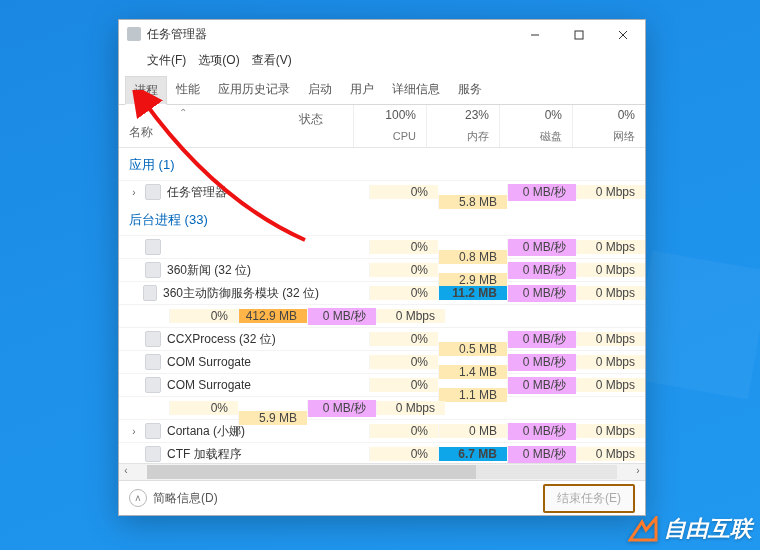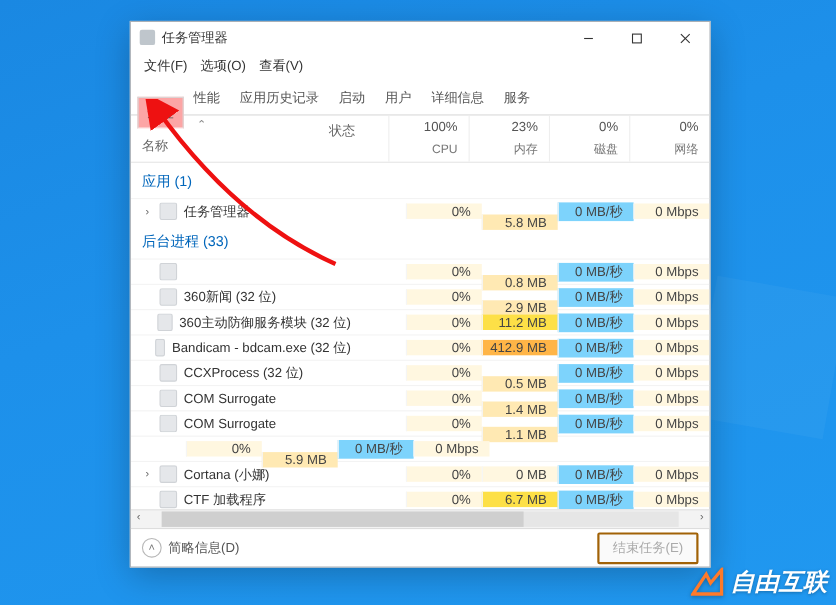--- a/index.html
+++ b/index.html
@@ -14,28 +14,28 @@
     box-shadow:0 8px 30px rgba(0,0,0,0.25);display:flex;flex-direction:column;}
   
   .titlebar{display:flex;align-items:center;height:28px;font-size:12px;color:#333;}
   .titlebar .t-icon{width:14px;height:14px;margin:0 6px 0 8px;display:inline-block;
     background:#bfc6cc;border-radius:2px;}
   .titlebar .title{flex:1;}
   .winbtn{width:44px;height:28px;text-align:center;line-height:28px;font-size:12px;
     color:#333;}
   .winbtn svg{vertical-align:middle;}
   
-  .menubar{display:flex;gap:4px;font-size:12px;color:#333;padding:2px 8px 4px 8px;}
+  .menubar{display:flex;gap:4px;font-size:12px;color:#333;padding:2px 8px 4px 24px;}
   .menubar span{padding:2px 4px;}
   
   .tabbar{display:flex;font-size:12px;color:#555;border-bottom:1px solid #d9d9d9;
     padding-left:6px;}
   .tab{padding:5px 8px;border:1px solid transparent;border-bottom:none;}
-  .tab.active{border-color:#d9d9d9;border-bottom:1px solid #fff;background:#fca5a5;
-    position:relative;top:13px;}
+  .tab.active{border-color:#d9d9d9;border-bottom:1px solid #fff;background:#e5e5e5;
+    position:relative;top:1px;}
   
   .table-wrap{flex:1;overflow:hidden;display:flex;flex-direction:column;}
   .thead{display:flex;border-bottom:1px solid #e5e5e5;font-size:12px;color:#666;}
   .col-name{flex:1 1 auto;padding:6px 6px 6px 10px;position:relative;height:30px;
     display:flex;align-items:flex-end;}
   .col-status{width:50px;padding:6px 4px;display:flex;align-items:flex-start;}
   .col-metric{width:58px;text-align:right;padding:3px 10px 4px 4px;
     border-left:1px solid #eee;display:flex;flex-direction:column;
     justify-content:space-between;line-height:1.2;}
   .col-metric .pct{color:#555;}
@@ -48,23 +48,23 @@
     color:#333;overflow:hidden;white-space:nowrap;}
   .row .expander{width:10px;color:#666;font-size:10px;text-align:center;}
   .row .pico{width:14px;height:14px;background:#e5e7ea;border:1px solid #d0d3d7;
     border-radius:2px;display:inline-block;}
   .row .cell-status{width:50px;}
   .row .c{width:58px;text-align:right;padding-right:10px;color:#444;
     border-left:1px solid #f5f5f5;}
   
   .h0{background:#fff7e0;}
   .h1{background:#ffe9b3;margin-top:20px;}
-  .h2{background:#fde047;}
+  .h2{background:#0ea5e9;font-weight:bold;}
   .h4{background:#ffb547;}
-  .h5{background:#7dd3fc;}
+  .h5{background:#f0abfc;}
   
   .hscroll{height:16px;border-top:1px solid #e2e2e2;background:#f3f3f3;
     display:flex;align-items:center;}
   .hscroll .track{flex:1;height:14px;margin:0 14px;background:#e6e6e6;
     position:relative;}
   .hscroll .thumb{position:absolute;left:0;top:0;height:14px;width:70%;
     background:#cfcfcf;}
   .hscroll .arr{width:14px;height:14px;text-align:center;font-size:10px;color:#666;}
   .footer{height:34px;border-top:1px solid #ddd;display:flex;align-items:center;
     padding:0 10px;font-size:12px;color:#555;}
@@ -200,25 +200,20 @@
               <span class="pico"></span>
               <span>360主动防御服务模块 (32 位)</span>
             </div>
             <div class="cell-status"></div>
             <div class="c h0">0%</div>
             <div class="c h2">11.2 MB</div>
             <div class="c h5">0 MB/秒</div>
             <div class="c h0">0 Mbps</div>
           </div>
           <div class="row">
-            <div class="cell-name">
-              <span class="expander"></span>
-              <span class="pico"></span>
-              <span>Bandicam - bdcam.exe (32 位)</span>
-            </div>
             <div class="cell-status"></div>
             <div class="c h0">0%</div>
             <div class="c h4">412.9 MB</div>
             <div class="c h5">0 MB/秒</div>
             <div class="c h0">0 Mbps</div>
           </div>
           <div class="row">
             <div class="cell-name">
               <span class="expander"></span>
               <span class="pico"></span>

